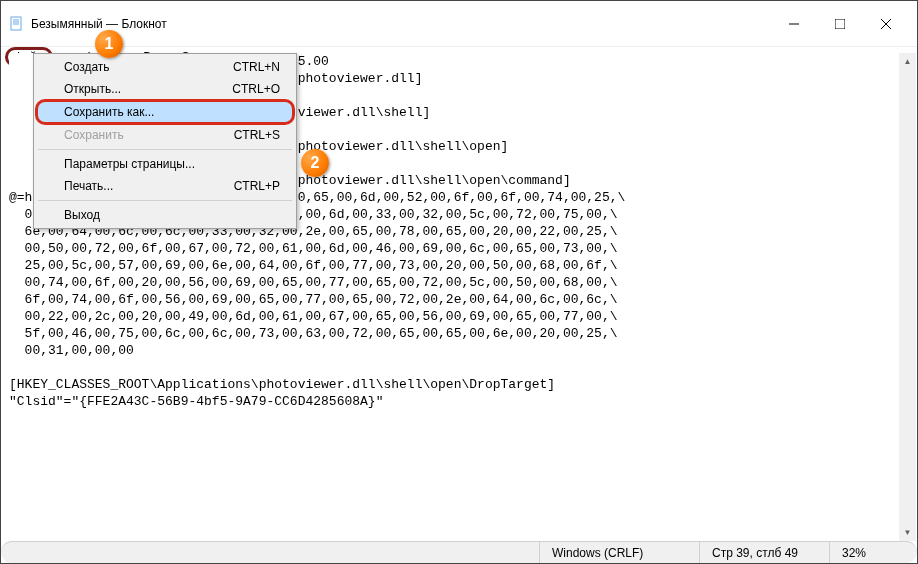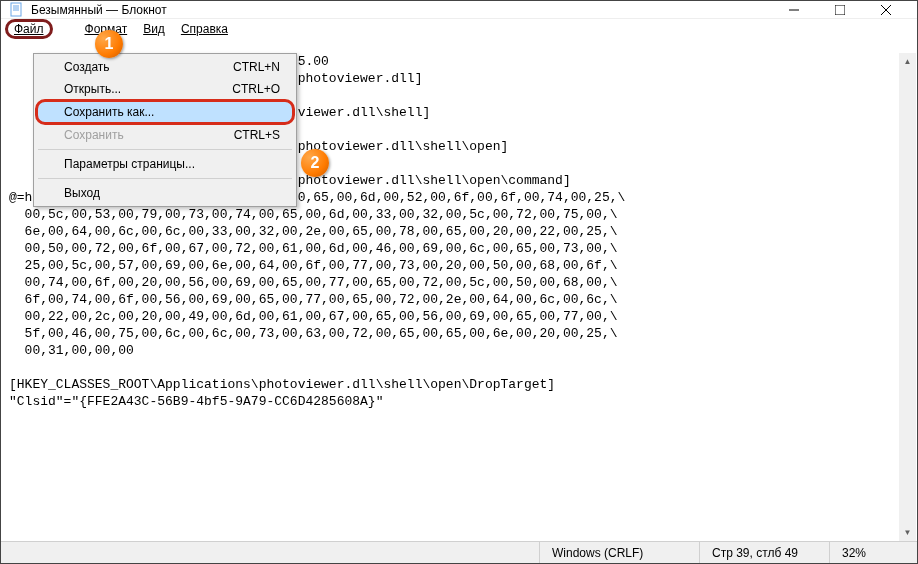--- a/index.html
+++ b/index.html
@@ -7,21 +7,21 @@
   font-family: "Segoe UI", Tahoma, sans-serif;
   font-size: 12px;
   background: #fff;
   width: 918px;
   height: 564px;
   overflow: hidden;
   position: relative;
   border: 1px solid #444;
 }
 .titlebar {
-  height: 18px;
+  height: 46px;
   background: #fff;
   display: flex;
   align-items: center;
   padding: 0 8px;
   border-bottom: 1px solid #eee;
 }
 .titlebar .icon {
   width: 16px; height: 16px;
   margin-right: 6px;
 }
@@ -127,20 +127,21 @@
 }
 .statusbar {
   position: absolute;
   left: 0; right: 0; bottom: 0;
   height: 22px;
   background: #f0f0f0;
   border-top: 1px solid #d0d0d0;
   display: flex;
   align-items: center;
   font-size: 12px;
+  border-radius: 11px;
 }
 .status-cell {
   padding: 0 12px;
   border-left: 1px solid #d0d0d0;
   height: 100%;
   display: flex;
   align-items: center;
 }
 .status-cell.first { border-left: none; flex: 1; }
 .status-cell.enc { width: 160px; }
@@ -225,20 +226,24 @@
     <span>Сохранить как...</span>
   </div>
   <div class="dd-item disabled">
     <span>Сохранить</span>
     <span class="shortcut">CTRL+S</span>
   </div>
   <div class="dd-sep"></div>
   <div class="dd-item">
     <span>Параметры страницы...</span>
   </div>
+  <div class="dd-item">
+    <span>Печать...</span>
+    <span class="shortcut">CTRL+P</span>
+  </div>
   <div class="dd-sep"></div>
   <div class="dd-item">
     <span>Выход</span>
   </div>
 </div>
 
 <div class="callout" style="left:300px; top:148px;">
     <span>2</span>
   </div>
 

